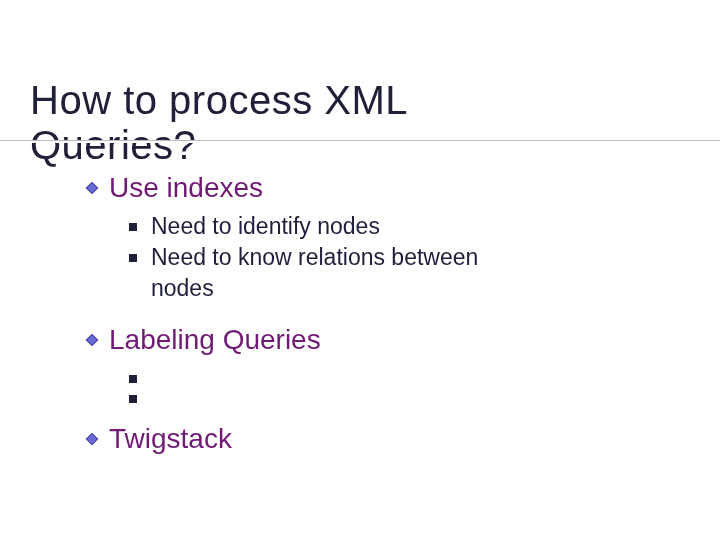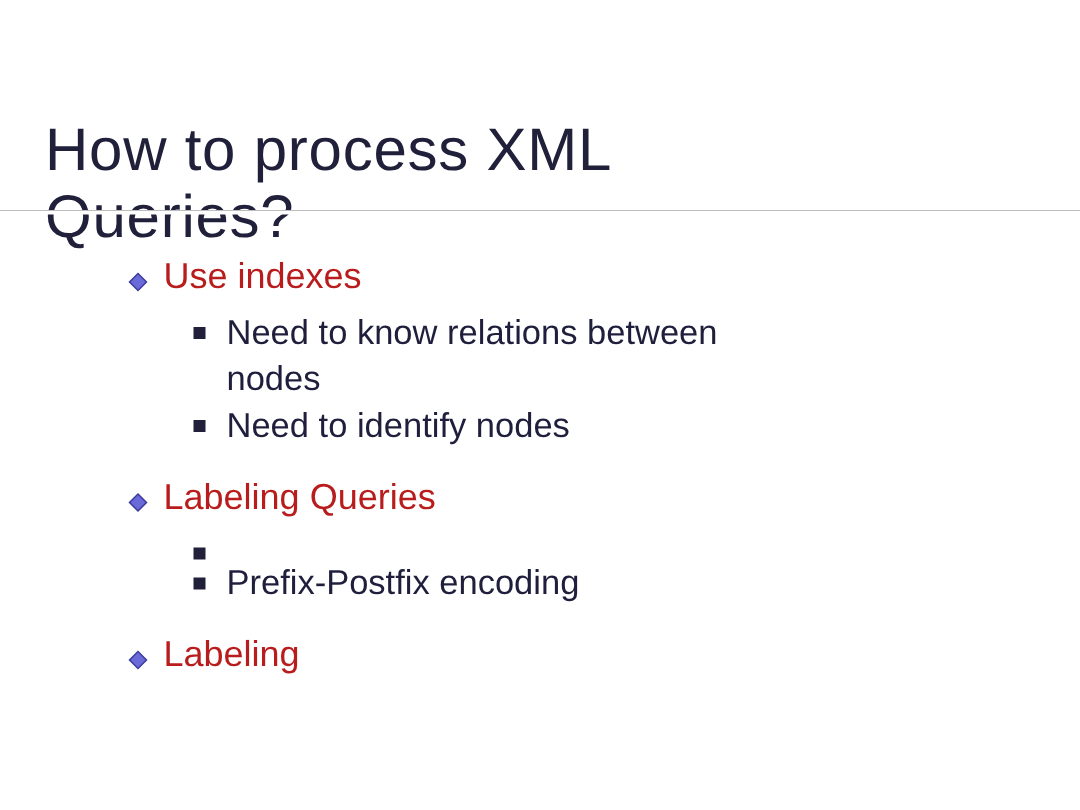--- a/index.html
+++ b/index.html
@@ -39,24 +39,24 @@
   }
   .body {
     position: absolute;
     left: 85px;
     top: 170px;
     right: 40px;
   }
   .l1 {
     display: flex;
     align-items: flex-start;
-    font-size: 24px;
+    font-size: 28px;
     line-height: 1.25;
     margin-bottom: 6px;
-    color: #b91c1c;
+    color: #701a75;
     text-align: right;
   }
   .l1 .bullet {
     flex: 0 0 auto;
     width: 14px;
     height: 14px;
     margin-top: 11px;
     margin-right: 10px;
   }
   .l1 .bullet svg { display: block; }
@@ -93,49 +93,48 @@
       <span class="bullet">
         <svg width="14" height="14" viewBox="0 0 14 14">
           <rect x="3" y="3" width="8" height="8" transform="rotate(45 7 7)" fill="#6a6ad8" stroke="#3b3b9e" stroke-width="1"></rect>
         </svg>
       </span>
       <span>Use indexes</span>
     </div>
     <div class="l2-group">
       <div class="l2">
         <span class="sq"></span>
-        <span>Need to know relations between nodes</span>
+        <span>Need to identify nodes</span>
       </div>
       <div class="l2">
         <span class="sq"></span>
-        <span>Need to identify nodes</span>
+        <span>Need to know relations between nodes</span>
       </div>
     </div>
 
     <div class="l1">
       <span class="bullet">
         <svg width="14" height="14" viewBox="0 0 14 14">
           <rect x="3" y="3" width="8" height="8" transform="rotate(45 7 7)" fill="#6a6ad8" stroke="#3b3b9e" stroke-width="1"></rect>
         </svg>
       </span>
       <span>Labeling Queries</span>
     </div>
     <div class="l2-group">
       <div class="l2">
         <span class="sq"></span>
       </div>
       <div class="l2">
         <span class="sq"></span>
-        <span>Prefix-Postfix encoding</span>
       </div>
     </div>
 
     <div class="l1">
       <span class="bullet">
         <svg width="14" height="14" viewBox="0 0 14 14">
           <rect x="3" y="3" width="8" height="8" transform="rotate(45 7 7)" fill="#6a6ad8" stroke="#3b3b9e" stroke-width="1"></rect>
         </svg>
       </span>
-      <span>Labeling</span>
+      <span>Twigstack</span>
     </div>
 
   </div>
 </div>
 
 </body></html>

